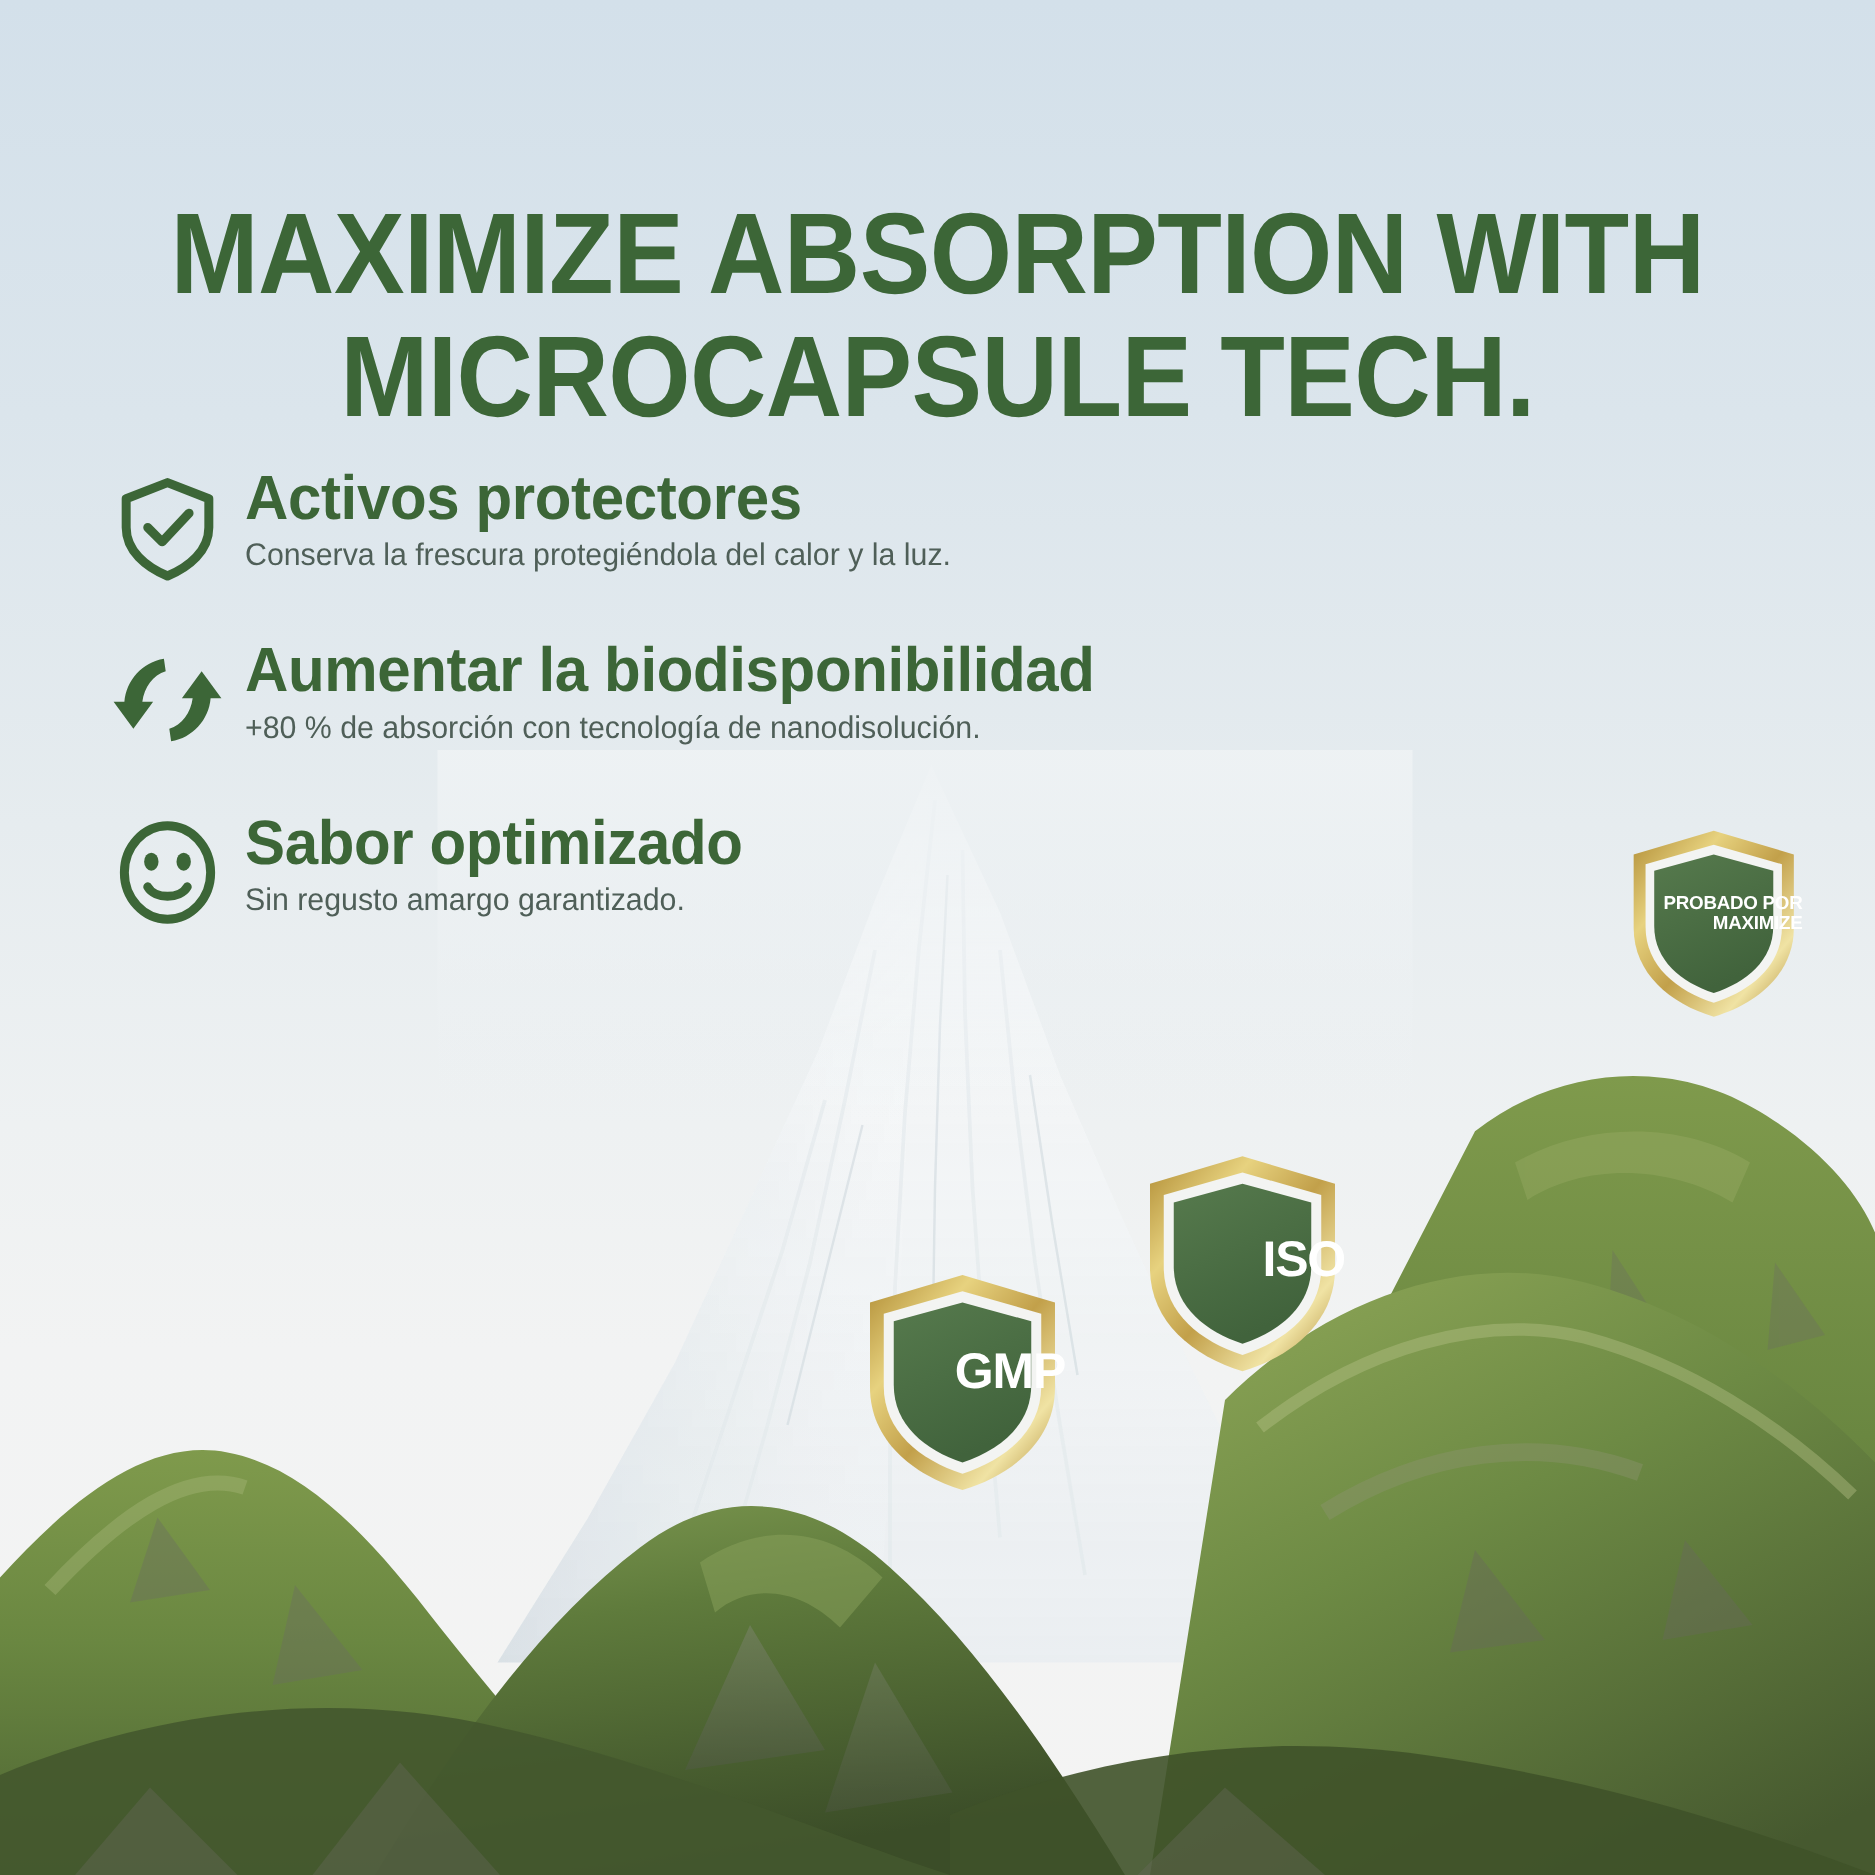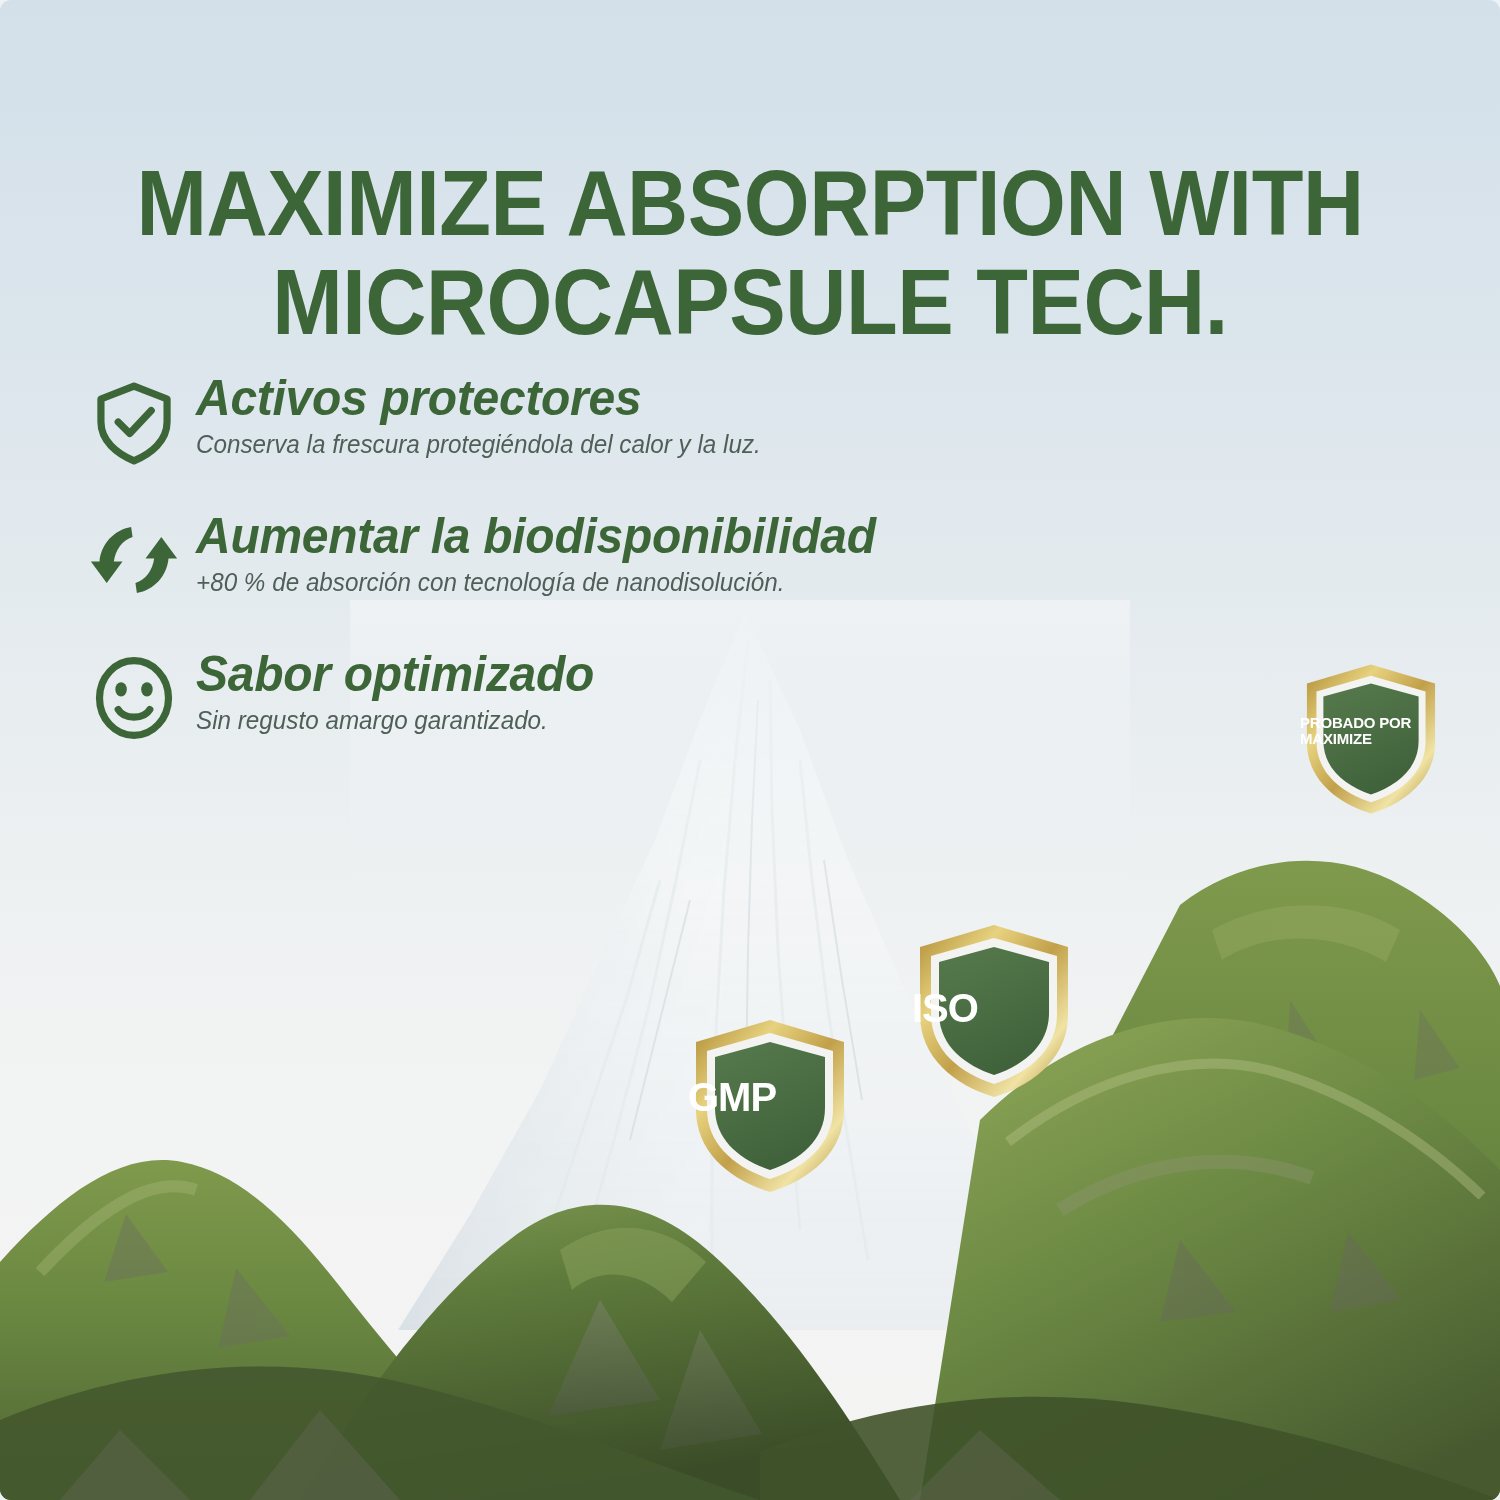--- a/index.html
+++ b/index.html
@@ -4,21 +4,20 @@
 <style>
   html,body{margin:0;padding:0;}
   body{
     width:1500px;height:1500px;overflow:hidden;
     font-family:"Liberation Sans", sans-serif;
     background:#eef2f4;
   }
   #stage{
     position:relative;width:1500px;height:1500px;overflow:hidden;
     background:linear-gradient(180deg,#d3e0ea 0%,#dbe5ec 22%,#e6ecef 44%,#eef1f2 60%,#f2f3f3 72%,#f4f4f3 100%);
-    border-radius:11px;
   }
 
   
   .scene{position:absolute;inset:0;}
   .scene svg{display:block;width:1500px;height:1500px;}
 
   
   .headline{
     position:absolute;left:0;top:92px;width:1500px;
     text-align:center;
@@ -30,42 +29,42 @@
     transform:scaleX(0.92);
     transform-origin:50% 0;
     z-index:6;
   }
   .headline .l2{display:block;}
 
   
   .features{
     position:absolute;left:88px;top:372px;width:1020px;z-index:6;
   }
-  .feature{position:relative;min-height:130px;margin-bottom:8px;font-style:italic;}
+  .feature{position:relative;min-height:130px;margin-bottom:8px;}
   .f-icon{
     position:absolute;left:0;top:4px;width:92px;height:92px;
   }
   .f-icon svg{display:block;width:92px;height:92px;}
   .f-body{padding-left:108px;}
   .f-title{
     color:#3c6637;font-weight:bold;font-size:50px;line-height:1.05;
     margin:0 0 4px 0;letter-spacing:-0.3px;transform:scaleX(0.96);
     transform-origin:0 50%;white-space:nowrap;
   }
   .f-sub{
     color:#4f5f58;font-size:25px;line-height:1.2;margin:0;
     transform:scaleX(0.97);transform-origin:0 50%;white-space:nowrap;
   }
 
   
   .badge{position:absolute;z-index:7;}
   .badge svg{display:block;width:100%;height:100%;}
   .badge .btext{
     position:absolute;left:0;right:0;
-    text-align:left;color:#ffffff;font-weight:bold;
+    text-align:right;color:#ffffff;font-weight:bold;
     line-height:1.05;pointer-events:none;
   }
   #badge-gmp{left:688px;top:1016px;width:164px;height:180px;}
   #badge-gmp .btext{top:60px;font-size:40px;letter-spacing:-1px;}
   #badge-iso{left:912px;top:921px;width:164px;height:180px;}
   #badge-iso .btext{top:66px;font-size:40px;letter-spacing:-1px;}
   #badge-pct{left:1130px;top:800px;width:164px;height:180px;}
   #badge-pct .btext{top:66px;font-size:40px;letter-spacing:-1px;}
   #badge-third{left:1300px;top:661px;width:142px;height:156px;}
   #badge-third .btext{top:54px;font-size:15px;letter-spacing:-0.2px;}

